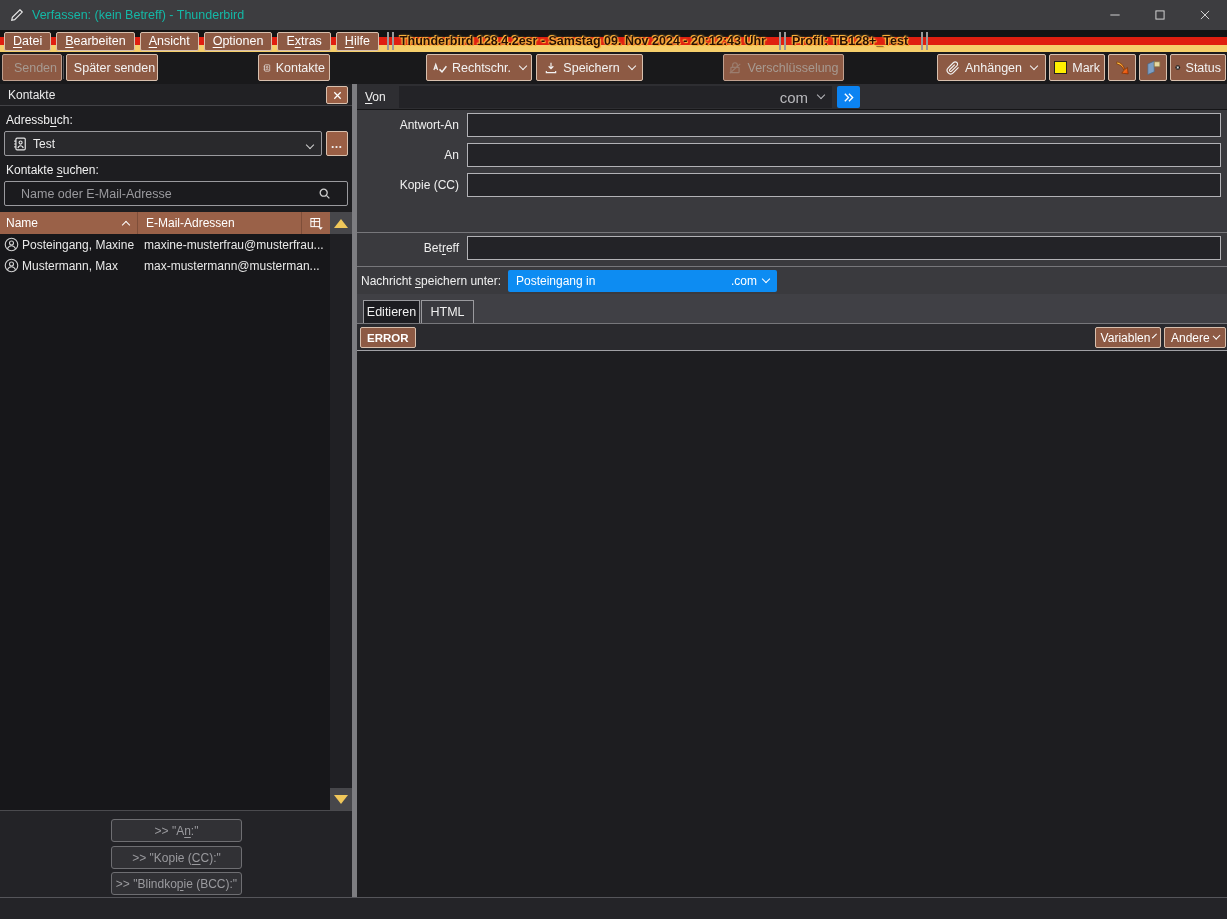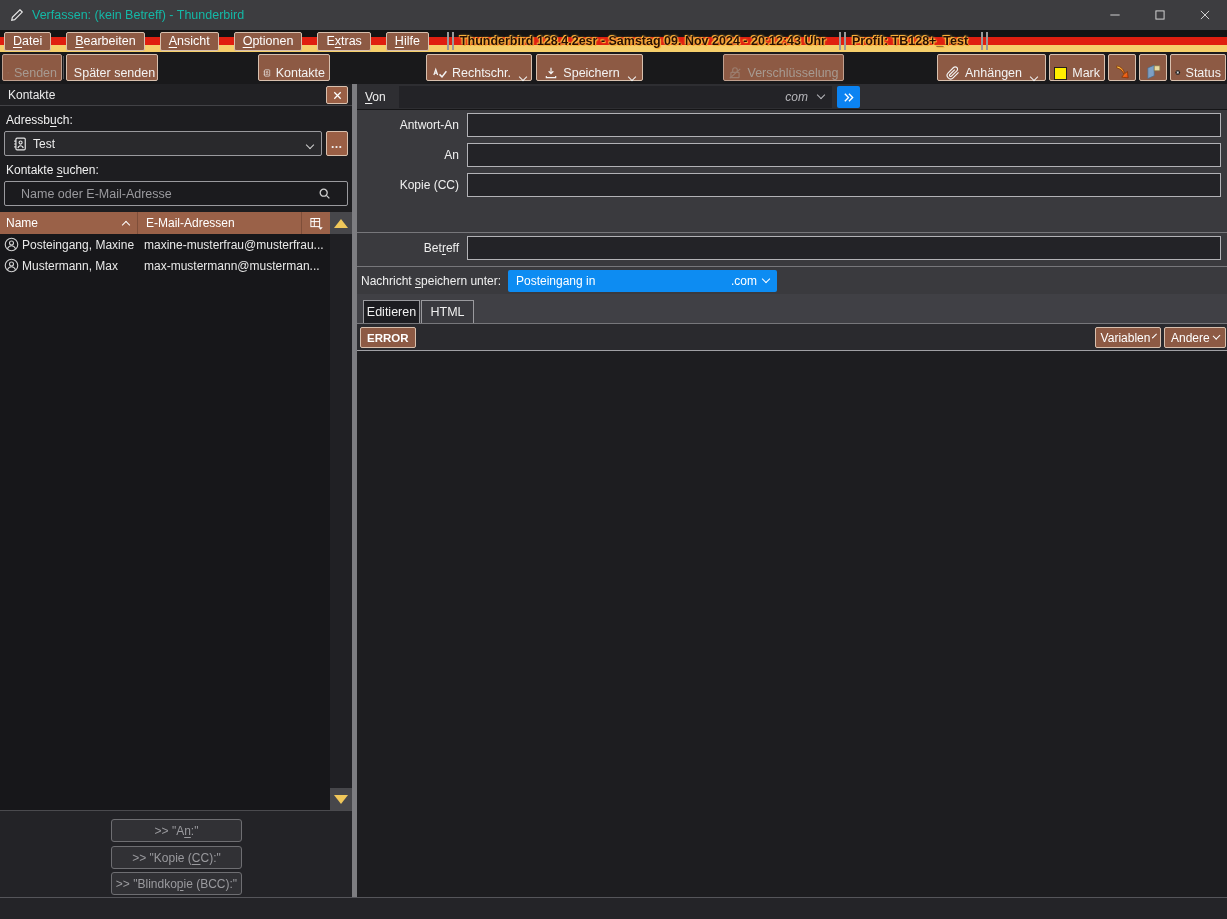--- a/index.html
+++ b/index.html
@@ -15,31 +15,31 @@
     background:#3d3d40; display:flex; align-items:center; }
   #titlebar .app-icon { margin:0 8px 0 10px; display:flex; }
   #titlebar .title { font-size:12.5px; color:#14b8a6; }
   #win-controls { position:absolute; right:0; top:0; height:30px; display:flex; }
   .win-btn { width:45px; height:30px; display:flex; align-items:center; justify-content:center; }
   .win-btn svg { display:block; }
   
   #menubar { position:absolute; left:0; top:30px; width:1227px; height:22px;
     background:linear-gradient(to bottom,#141414 0 34%,#e01f10 34% 67%,#f6cf6b 67% 100%);
     display:flex; align-items:center; padding-left:4px; }
-  .menu-btn { height:19px; margin-right:15px; padding:0 8px; background:#8d5a44;
+  .menu-btn { height:19px; margin-right:5px; padding:0 8px; background:#8d5a44;
     border:1px solid #d8c0ae; border-radius:2px; color:#fff; font-size:12.5px;
     display:flex; align-items:center; white-space:nowrap; }
   .grip { width:7px; height:18px; border-left:2px solid #9a9a9a; border-right:2px solid #9a9a9a; margin:0 6px 0 3px; }
   .flag-text { font-weight:bold; font-size:12.5px; white-space:nowrap; color:#2a1002;
     text-shadow:0 0 3px #ffb340,0 0 2px #ffd37a,1px 1px 0 #f5a623,-1px -1px 0 #f5a623;
     margin-right:10px; }
   
   #toolbar { position:absolute; left:0; top:52px; width:1227px; height:32px; background:#19191b; }
   .tbtn { position:absolute; top:2px; height:27px; background:#8d5a44; border:1px solid #d8c0ae;
-    border-radius:2px; color:#f3f3f3; font-size:12.5px; display:flex; align-items:flex-end;
+    border-radius:2px; color:#f3f3f3; font-size:12.5px; display:flex; align-items:center;
     justify-content:center; gap:5px; padding:0 4px; white-space:nowrap; }
   .tbtn.disabled { color:#a79a91; border-color:#c4a globe democracy08f; }
   .tbtn.disabled { color:#a79a91; border-color:#c0a08f; }
   .tbtn.disabled svg { opacity:.55; }
   .tsep { position:absolute; top:4px; left:63px; width:1px; height:23px; background:#56565a; }
   .chev { display:inline-block; width:6px; height:6px; border-right:1.6px solid currentColor;
     border-bottom:1.6px solid currentColor; transform:rotate(45deg); margin-left:4px; margin-top:-4px; }
   .chev.up { transform:rotate(-135deg); margin-top:4px; margin-left:0; }
   .mark-swatch { width:20px; height:13px; background:#ffee00; border:1px solid #26201a; }
   
@@ -85,21 +85,21 @@
     display:flex; align-items:center; justify-content:center; white-space:nowrap; }
   
   #splitter { position:absolute; left:352px; top:84px; width:5px; height:813px; background:#7d7d81; }
   
   #main { position:absolute; left:357px; top:84px; width:870px; height:813px; background:#1d1d20; }
   #von-row { position:absolute; left:0; top:0; width:870px; height:26px; background:#2e2e32;
     border-bottom:1px solid #151517; }
   #von-label { position:absolute; left:8px; top:0; line-height:26px; color:#f0f0f0; }
   #von-select { position:absolute; left:42px; top:2px; width:433px; height:22px; background:#232327;
     display:flex; align-items:center; justify-content:flex-end; padding-right:8px; gap:6px; color:#b8b8bc; }
-  #von-select .identity { font-style:italic; font-size:12px; }
+  #von-select .identity { font-size:15px; }
   #von-expand { position:absolute; left:480px; top:2px; width:23px; height:22px; background:#0b83f2;
     border-radius:2px; display:flex; align-items:center; justify-content:center; }
   #headers-panel { position:absolute; left:0; top:26px; width:870px; height:156px; background:#3a3a3e; }
   .hdr-row { position:absolute; left:0; width:870px; height:24px; }
   .hdr-label { position:absolute; left:0; top:0; width:102px; height:24px; line-height:24px;
     text-align:right; color:#f0f0f0; white-space:nowrap; }
   .hdr-input { position:absolute; left:110px; top:0; width:754px; height:24px; background:#232327;
     border:1px solid #b2b2b6; }
   #hdr-sep { position:absolute; left:0; top:122px; width:870px; height:0; border-top:1px solid #77777b; }
   #save-row { position:absolute; left:0; top:182px; width:870px; height:28px; background:#3a3a3e;

